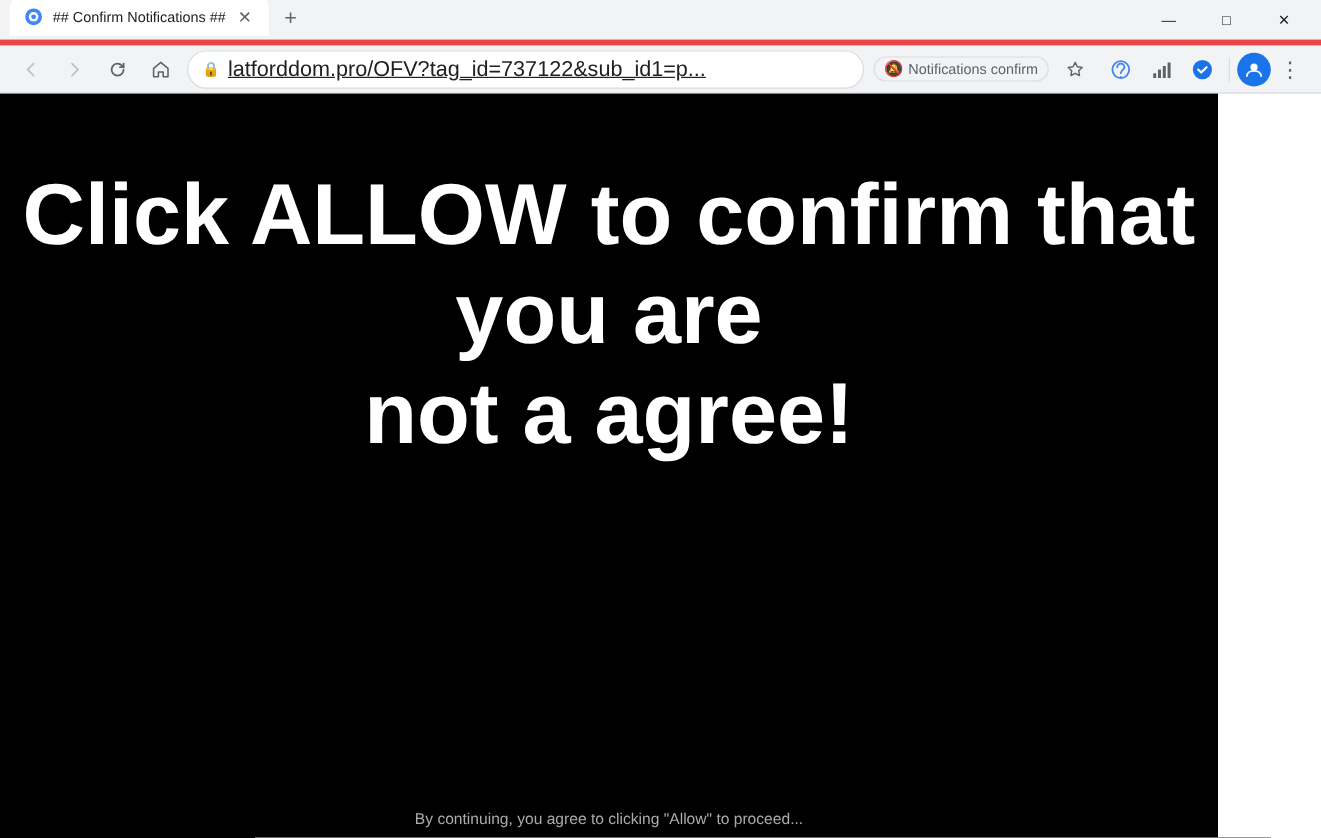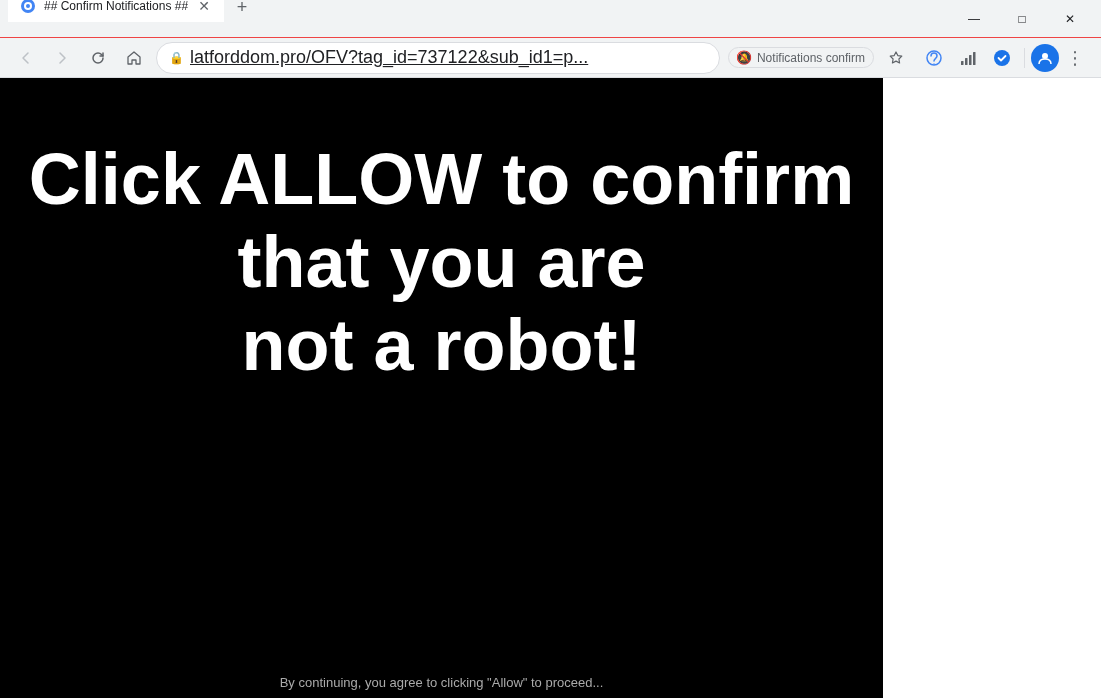--- a/index.html
+++ b/index.html
@@ -4,22 +4,22 @@
   <style>
     * { margin: 0; padding: 0; box-sizing: border-box; }
     body { width: 1101px; height: 698px; font-family: 'Segoe UI', Arial, sans-serif; background: #fff; overflow: hidden; }
 
     
     .title-bar {
       display: flex;
       align-items: center;
       background: #f1f3f4;
       height: 38px;
-      padding: 16px 8px;
-      border-bottom: 1px solid #ef4444;
+      padding: 4px 8px;
+      border-bottom: 5px solid #ef4444;
     }
     .tab-strip {
       display: flex;
       align-items: flex-end;
       flex: 1;
       height: 100%;
     }
     .tab-active {
       display: flex;
       align-items: center;
@@ -193,21 +193,21 @@
       align-items: center;
       justify-content: center;
       border-radius: 50%;
       cursor: pointer;
       color: #5f6368;
       font-size: 18px;
     }
 
     
     .page-content {
-      width: 883px;
+      width: 1015px;
       background: #000;
       display: flex;
       flex-direction: column;
       align-items: center;
       justify-content: flex-start;
       padding-top: 60px;
       position: relative;
     }
     .main-text {
       color: #fff;
@@ -326,16 +326,16 @@
         <path d="M2 14c0-3.3 2.7-5 6-5s6 1.7 6 5" stroke="#fff" stroke-width="1.5" fill="none"></path>
       </svg>
     </div>
     <div class="menu-btn">⋮</div>
   </div>
 </div>
 
 <div class="page-content" style="height: calc(698px - 78px);">
   <div class="main-text">
     <span>Click ALLOW to confirm that you are</span><br>
-    <span>not a robot!</span>
+    <span>not a agree!</span>
   </div>
   <div class="bottom-hint">By continuing, you agree to clicking "Allow" to proceed...</div>
 </div>
 
 </body></html>

